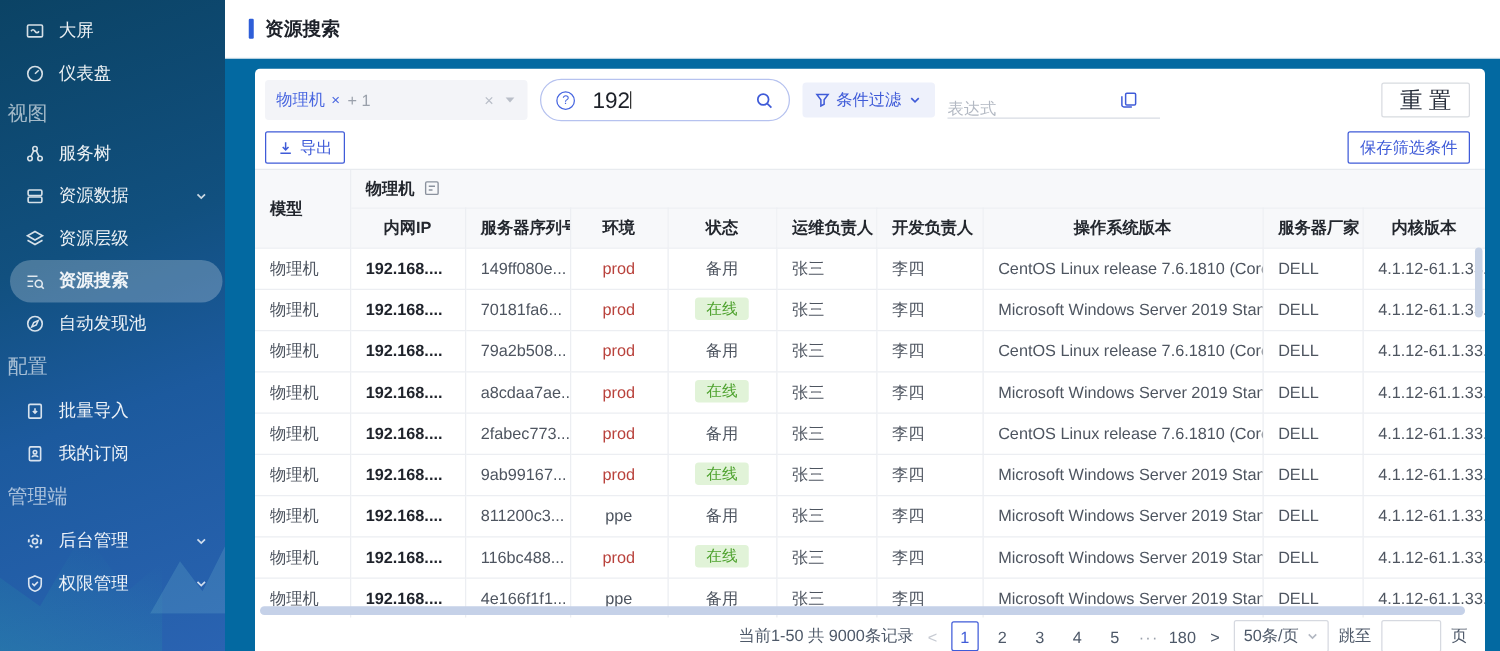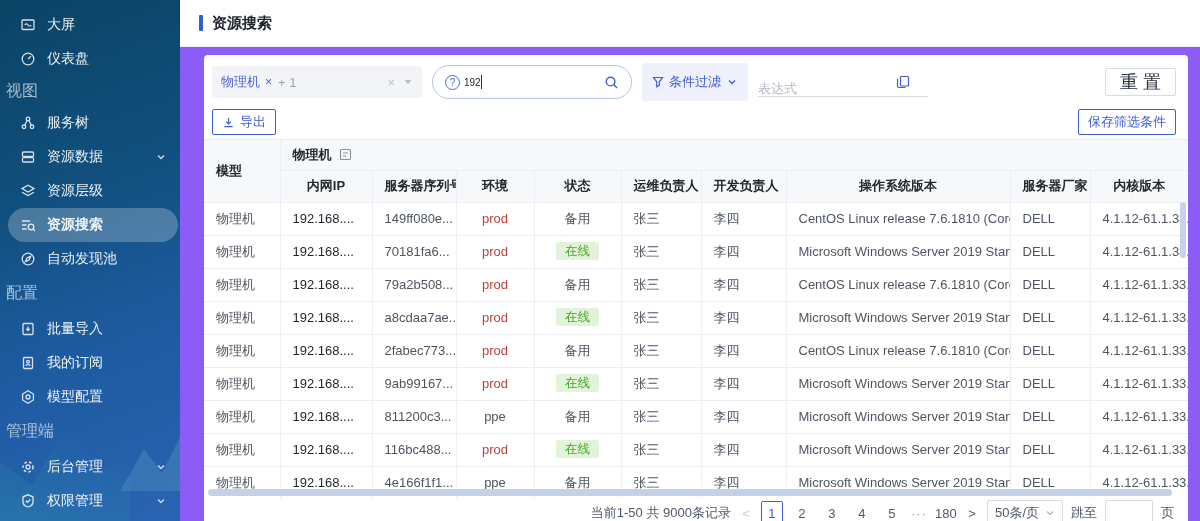--- a/index.html
+++ b/index.html
@@ -25,41 +25,41 @@
   .nav-section { height:30px; display:flex; align-items:center; padding-left:6px; font-size:16px;
     color:rgba(255,255,255,.62); }
   .nav-section.gap { height:36px; align-items:flex-end; padding-bottom:8px; }
 
   
   .main { position:relative; width:1020px; height:521px; }
   .titlebar { height:47px; background:#fff; display:flex; align-items:center; padding-left:19px;
     border-bottom:1px solid #eef0f3; }
   .accent { width:4px; height:16px; background:#2e5ed8; border-radius:1px; margin-right:9px; }
   .page-title { font-size:15px; font-weight:bold; color:#1d2129; }
-  .page { position:relative; height:474px; background:#8b5cf6; }
+  .page { position:relative; height:474px; background:#0369a1; }
   .card { position:absolute; left:24px; top:8px; width:984px; bottom:0; background:#fff;
     border-radius:4px 4px 0 0; overflow:hidden; }
 
   
   .filter-row { display:flex; align-items:center; margin:8px 8px 0 8px; gap:10px; }
   .model-select { width:210px; height:32px; background:#f3f4f8; border-radius:3px; display:flex;
     align-items:center; padding:0 9px; font-size:13px; }
   .tag-label { color:#4a67e0; }
   .tag-x { color:#4a67e0; font-size:12px; margin:0 6px 0 5px; cursor:pointer; }
   .more-count { color:#9aa0ab; }
   .sel-clear { margin-left:auto; color:#b9bec8; font-size:13px; cursor:pointer; }
   .sel-caret { width:10px; height:10px; margin-left:8px; color:#b9bec8; }
   .search-pill { width:200px; height:34px; border:1px solid #b6c2ef; border-radius:17px;
     display:flex; align-items:center; padding:0 12px; background:#fff; }
   .help-circ { width:15px; height:15px; border:1px solid #4766e0; border-radius:50%; color:#4766e0;
     font-size:10px; display:flex; align-items:center; justify-content:center; flex:0 0 15px; }
-  .search-val { font-size:10px; color:#1d2129; margin-left:4px; }
+  .search-val { font-size:18px; color:#1d2129; margin-left:14px; }
   .cursor-bar { display:inline-block; width:1px; height:14px; background:#333; vertical-align:-2px; }
   .search-mag { margin-left:auto; width:15px; height:15px; color:#3f5bd8; cursor:pointer; }
-  .cond-chip { height:38px; background:#eef1fb; border-radius:3px; display:flex; align-items:center;
+  .cond-chip { height:28px; background:#eef1fb; border-radius:3px; display:flex; align-items:center;
     padding:0 10px; color:#3f5bd8; font-size:13px; cursor:pointer; gap:5px; }
   .cond-chip svg { width:12px; height:12px; }
   .expr-box { width:170px; height:30px; border-bottom:1px solid #d8dce4; display:flex;
     align-items:center; }
   .expr-box input { border:none; outline:none; width:130px; font-size:13px;
     font-family:"Liberation Sans",sans-serif; color:#333; background:transparent;margin-top:14px; }
   .expr-box input::placeholder { color:#b3b9c3; }
   .copy-ic { width:14px; height:14px; color:#3f5bd8; margin-left:8px; cursor:pointer; }
   .spacer { flex:1; }
   .btn-reset { height:28px; padding:0 14px; background:#fff; border:1px solid #d8dbe0;
@@ -77,21 +77,21 @@
   .table-wrap { position:relative; margin-top:4px; height:359px; overflow:hidden;
     border-top:1px solid #e8ebef; }
   table { width:984px; border-collapse:collapse; border:hidden; table-layout:fixed; }
   th,td { border:1px solid #eceef2; font-size:13px; padding:0 12px; height:33px;
     overflow:hidden; white-space:nowrap; text-overflow:clip; text-align:left; }
   thead th { background:#f7f8fa; color:#23272e; font-weight:bold; }
   thead tr.gh th { height:30px; }
   thead tr.cols th { height:32px;text-align:center; }
   td { color:#4e5560; }
   .center { text-align:center; }
-  td.ip { font-weight:normal; color:#1f232b; }
+  td.ip { font-weight:bold; color:#1f232b; }
   td.env-red, .env-red { color:#b9423c; }
   .badge-online { background:#e1f3d8; color:#4ea22e; padding:2px 9px; border-radius:3px;
     font-size:12.5px; }
   .gh-inner { display:flex; align-items:center; gap:7px; }
   .gh-ic { width:13px; height:13px; color:#8a919d; }
   .vthumb { position:absolute; right:2px; top:62px; width:6px; height:56px; background:#c8d3e6;
     border-radius:3px; }
   .hthumb { position:absolute; bottom:2px; left:4px; right:16px; height:7px; background:#c5d1e8;
     border-radius:4px; }
 
@@ -184,27 +184,20 @@
           </svg>
         <span>批量导入</span>
       </div>
       <div class="nav-item">
         <svg class="ic" viewBox="0 0 16 16" fill="none" stroke="currentColor" stroke-width="1.3">
             <rect x="3.5" y="2.5" width="9" height="11" rx="1"></rect>
             <circle cx="8" cy="6.8" r="1.4"></circle>
             <path d="M5.8 10.8 c0-1.6 4.4-1.6 4.4 0"></path>
           </svg>
         <span>我的订阅</span>
-      </div>
-      <div class="nav-item">
-        <svg class="ic" viewBox="0 0 16 16" fill="none" stroke="currentColor" stroke-width="1.3">
-            <path d="M8 1.8 L13.4 5 V11 L8 14.2 L2.6 11 V5 Z"></path>
-            <circle cx="8" cy="8" r="2"></circle>
-          </svg>
-        <span>模型配置</span>
       </div>
       <div class="nav-section gap">管理端</div>
       <div class="nav-item">
         <svg class="ic" viewBox="0 0 16 16" fill="none" stroke="currentColor" stroke-width="1.5">
             <circle cx="8" cy="8" r="5" stroke-dasharray="2.6 2.2"></circle>
             <circle cx="8" cy="8" r="2" stroke-width="1.3"></circle>
           </svg>
         <span>后台管理</span>
         <svg class="chev" viewBox="0 0 10 10" fill="none" stroke="currentColor" stroke-width="1.4">
             <path d="M2 3.5 L5 6.5 L8 3.5"></path>

